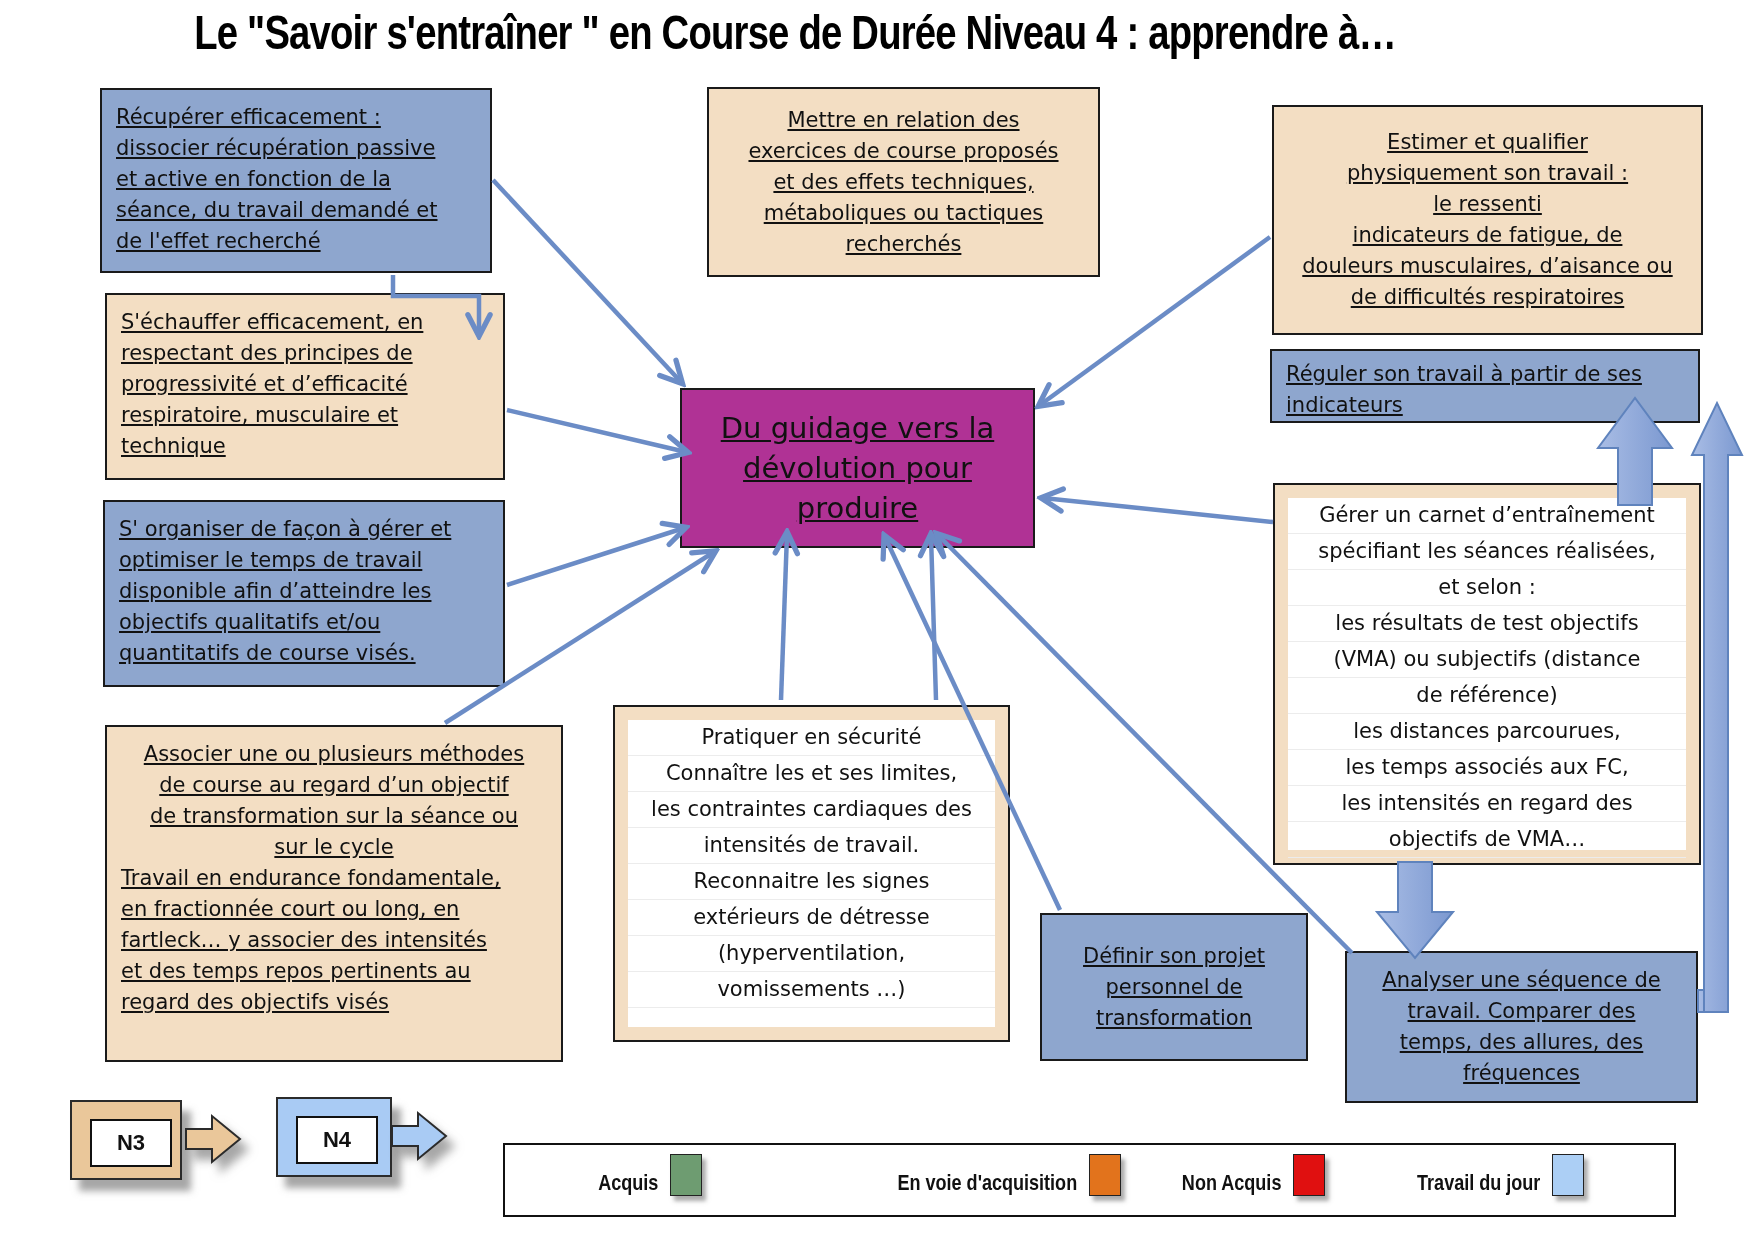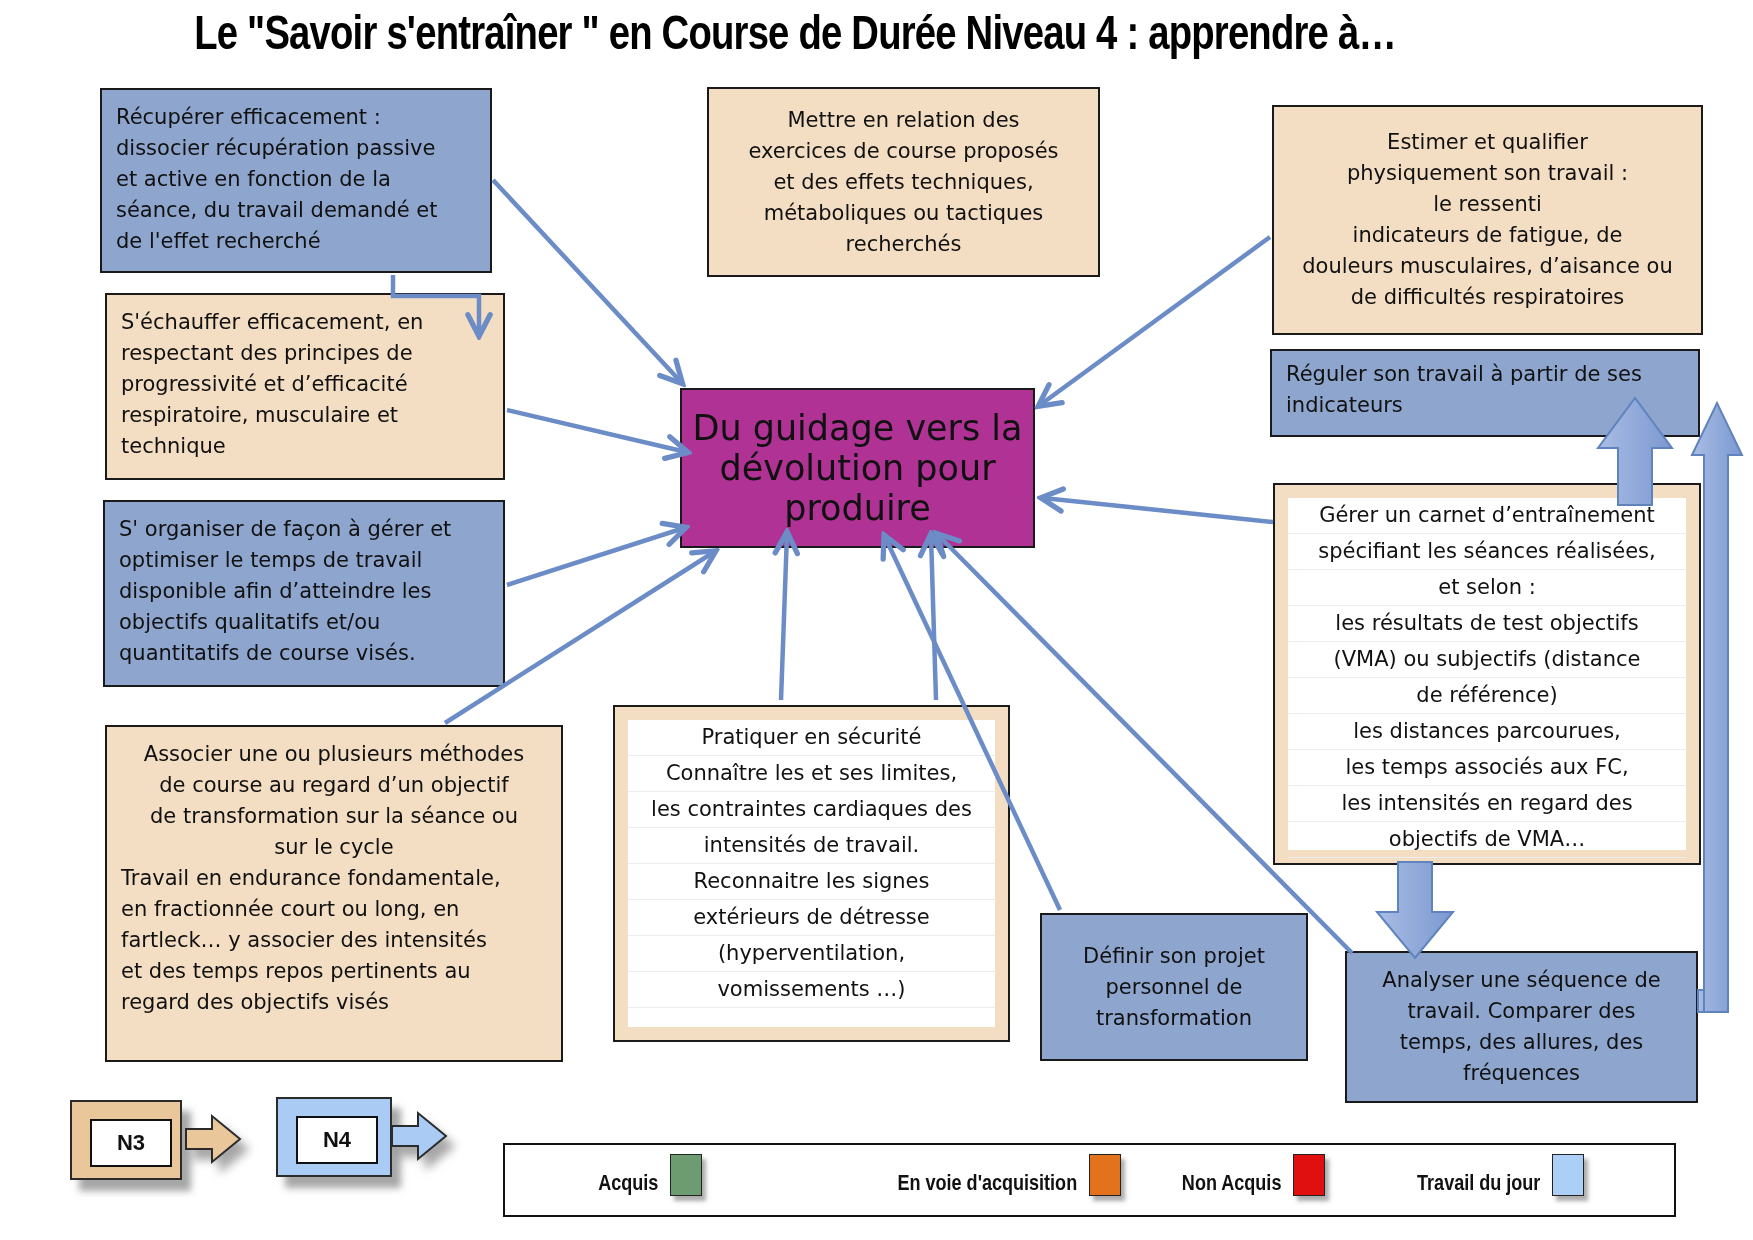--- a/index.html
+++ b/index.html
@@ -4,25 +4,25 @@
 <style>
   html,body{margin:0;padding:0;background:#fff;}
   .canvas{position:relative;width:1753px;height:1240px;background:#fff;overflow:hidden;
           font-family:"DejaVu Sans",sans-serif;color:#111;}
   .condensed{font-family:"Liberation Sans",sans-serif;font-weight:900;}
   .title{position:absolute;top:4px;left:0;width:1590px;text-align:center;font-size:49px;
          letter-spacing:-1px;transform:scaleX(.78);transform-origin:795px center;white-space:nowrap;color:#000;}
   .box{position:absolute;border:2.5px solid #1a1a1a;box-sizing:border-box;font-size:21px;line-height:31px;}
   .blue{background:#8ea6ce;}
   .tan{background:#f3dec3;}
-  .magenta{background:#b03295;font-size:35px;line-height:40px;}
+  .magenta{background:#b03295;font-size:29px;line-height:40px;}
   .pad{padding:12px 14px;}
   .vcenter{display:flex;flex-direction:column;justify-content:center;}
   .tcenter{text-align:center;}
-  .prelines{white-space:pre-line;}
+  .prelines{white-space:pre-line;text-decoration:underline;}
   .frame{padding:13px;}
   .whitebox{background:#fff;height:100%;box-sizing:border-box;display:flex;flex-direction:column;}
   .row{height:35px;flex:0 0 auto;display:flex;align-items:center;justify-content:center;
        border-bottom:1px solid #ececec;font-size:21px;}
   .overlay{position:absolute;left:0;top:0;z-index:6;pointer-events:none;}
   .boxlayer{position:absolute;left:0;top:0;z-index:2;}
   .lvl{position:absolute;box-sizing:border-box;border:2px solid #2b2b2b;
        box-shadow:9px 11px 7px rgba(95,95,95,.55);}
   .lvl .inner{position:absolute;left:18px;top:17px;width:78px;height:44px;background:#fff;
        border:2.5px solid #111;display:flex;align-items:center;justify-content:center;
@@ -99,21 +99,21 @@
 personnel de
 transformation</div>
 
     <div class="box tan pad vcenter tcenter prelines" style="left:1272px;top:105px;width:431px;height:230px;">Estimer et qualifier
 physiquement son travail :
 le ressenti
 indicateurs de fatigue, de
 douleurs musculaires, d’aisance ou
 de difficultés respiratoires</div>
 
-    <div class="box blue pad prelines" style="left:1270px;top:349px;width:430px;height:88px;padding-top:8px;">Réguler son travail à partir de ses
+    <div class="box blue pad prelines" style="left:1270px;top:349px;width:430px;height:74px;padding-top:8px;">Réguler son travail à partir de ses
 indicateurs</div>
 
     <div class="box tan frame" style="left:1273px;top:483px;width:428px;height:382px;">
       <div class="whitebox">
           <div class="row">Gérer un carnet d’entraînement</div>
           <div class="row">spécifiant les séances réalisées,</div>
           <div class="row">et selon :</div>
           <div class="row">les résultats de test objectifs</div>
           <div class="row">(VMA) ou subjectifs (distance</div>
           <div class="row">de référence)</div>

